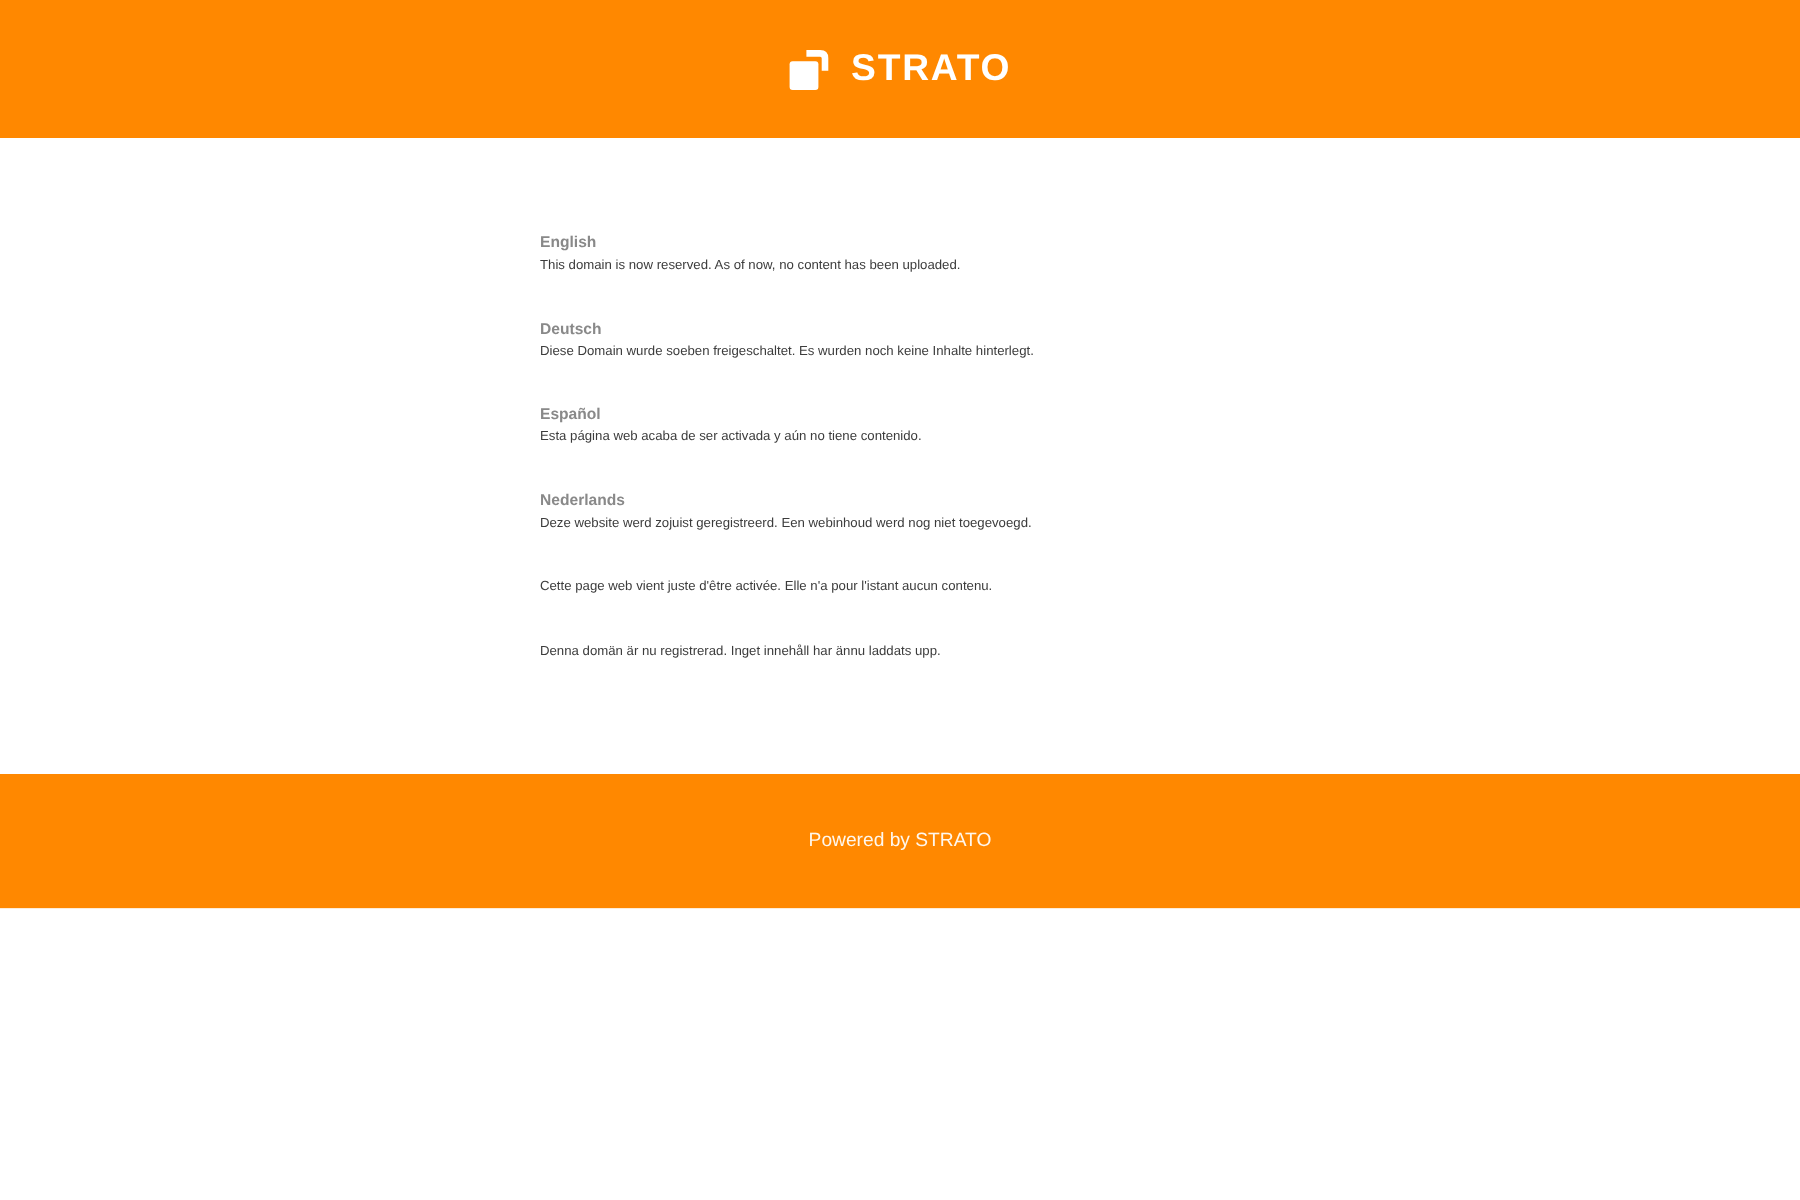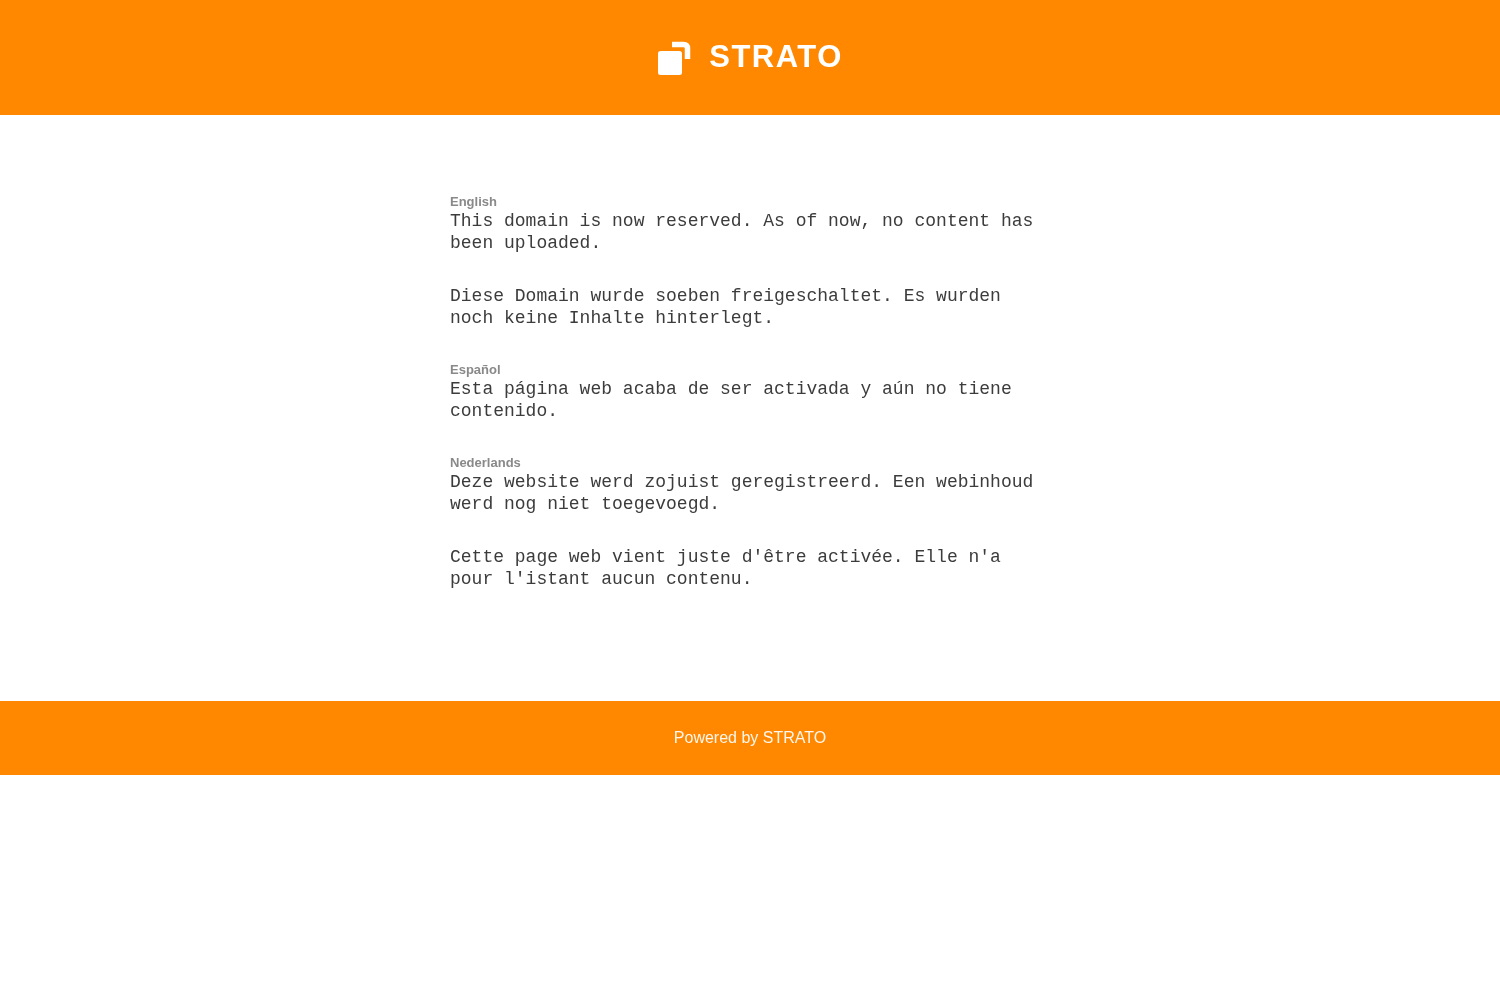--- a/index.html
+++ b/index.html
@@ -53,29 +53,28 @@
   .lang-section:last-child {
     margin-bottom: 0;
   }
   .lang-label {
     font-size: 13px;
     line-height: 18px;
     font-weight: bold;
     color: #898989;
   }
   .lang-text {
-    font-size: 18px;
+    font-size: 11px;
     line-height: 21.5px;
     color: #3C3C3C;
-    font-family: Liberation Mono, monospace;
   }
   
   .footbar {
     width: 100%;
-    height: 74px;
+    height: 112px;
     background: #FF8800;
     display: flex;
     align-items: center;
     justify-content: center;
   }
   .footer-link {
     color: #FFF7ED;
     font-size: 16px;
     text-decoration: none;
   }
@@ -103,38 +102,40 @@
 
   <main>
     <div class="container">
 
       <div class="lang-section">
         <div class="lang-label">English</div>
         <div class="lang-text">This domain is now reserved. As of now, no content has been uploaded.</div>
       </div>
 
       <div class="lang-section">
+        <div class="lang-label">Deutsch</div>
         <div class="lang-text">Diese Domain wurde soeben freigeschaltet. Es wurden noch keine Inhalte hinterlegt.</div>
       </div>
 
       <div class="lang-section">
         <div class="lang-label">Español</div>
         <div class="lang-text">Esta página web acaba de ser activada y aún no tiene contenido.</div>
       </div>
 
       <div class="lang-section">
         <div class="lang-label">Nederlands</div>
         <div class="lang-text">Deze website werd zojuist geregistreerd. Een webinhoud werd nog niet toegevoegd.</div>
       </div>
 
       <div class="lang-section">
         <div class="lang-text">Cette page web vient juste d'être activée. Elle n'a pour l'istant aucun contenu.</div>
       </div>
 
       <div class="lang-section">
+        <div class="lang-text">Denna domän är nu registrerad. Inget innehåll har ännu laddats upp.</div>
       </div>
 
     </div>
   </main>
 
   <footer class="footbar">
     <a class="footer-link" href="#">Powered by STRATO</a>
   </footer>
 
   <div class="bottom-space"></div>

